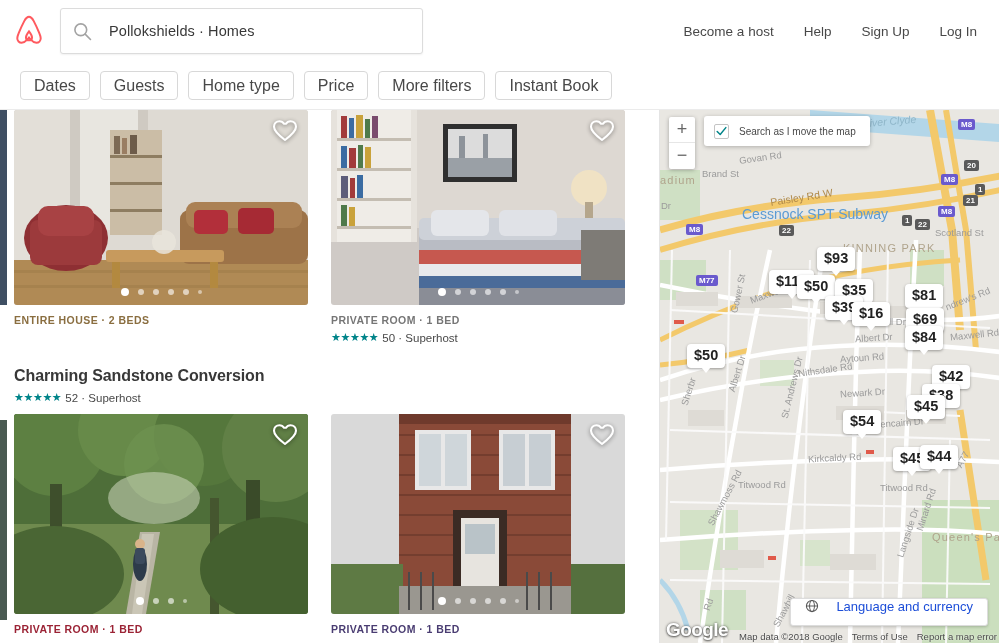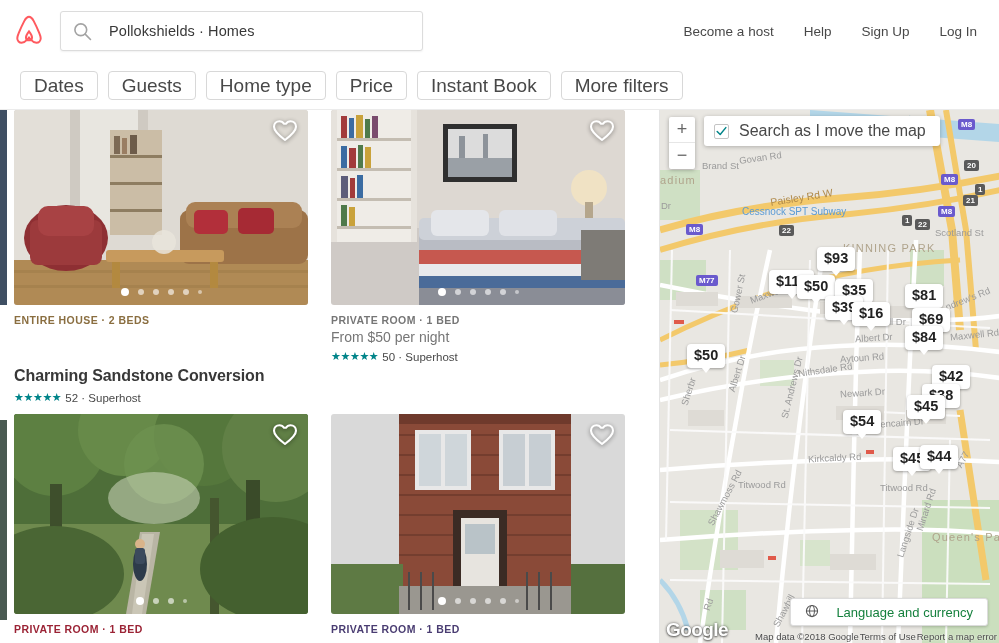--- a/index.html
+++ b/index.html
@@ -17,21 +17,21 @@
     display: flex;
     align-items: center;
     padding: 0 22px 0 12px;
     background: #fff;
     position: relative;
     z-index: 40;
   }
   .logo { width: 34px; height: 36px; flex: 0 0 34px; margin-right: 14px; }
   .searchbox {
     flex: 0 0 363px;
-    height: 40px;
+    height: 46px;
     border: 1px solid #dcdcdc;
     border-radius: 3px;
     display: flex;
     align-items: center;
     padding: 0 12px;
     box-shadow: 0 1px 2px rgba(0,0,0,.06);
     background: #fff;
   }
   .search-icon { width: 19px; height: 19px; flex: 0 0 19px; margin-right: 17px; opacity: .62; }
   .search-val { font-size: 14.5px; color: #383838; letter-spacing: .1px; }
@@ -51,21 +51,21 @@
     border-bottom: 1px solid #ebebeb;
     position: relative;
     z-index: 30;
   }
   .chip {
     height: 29px;
     border: 1px solid #d8d8d8;
     border-radius: 4px;
     background: #fff;
     font-family: "Liberation Sans", sans-serif;
-    font-size: 19px;
+    font-size: 16px;
     color: #484848;
     padding: 0 13px;
     white-space: nowrap;
     cursor: pointer;
     display: flex; align-items: center;
   }
 
   
   .body {
     display: flex;
@@ -178,21 +178,21 @@
   }
   .cb {
     width: 15px; height: 15px;
     border: 1px solid #c4c4c4;
     border-radius: 2px;
     margin-right: 10px;
     position: relative;
     background: #fff;
     flex: 0 0 15px;
   }
-  .searchmove span { font-size: 16px; color: #484848; white-space: nowrap; }
+  .searchmove span { font-size: 10px; color: #484848; white-space: nowrap; }
 
   .pin {
     position: absolute;
     background: #fff;
     border-radius: 4px;
     box-shadow: 0 1px 3px rgba(0,0,0,.35);
     font-size: 14.5px;
     font-weight: bold;
     color: #222;
     padding: 4px 7px 5px;
@@ -214,51 +214,51 @@
     position: absolute; left: 6px; bottom: 2px;
     font-size: 19px; font-weight: bold; color: #fff;
     text-shadow: 0 0 3px rgba(0,0,0,.55), 0 1px 2px rgba(0,0,0,.5);
     letter-spacing: -.6px;
     z-index: 14;
     font-family: "Liberation Sans", sans-serif;
   }
   .attrib {
     position: absolute; right: 2px; bottom: 1px;
     font-size: 9.5px; color: #4a4a4a;
-    display: flex; gap: 1px; align-items: center;
+    display: flex; gap: 9px; align-items: center;
     z-index: 14;
     text-shadow: 0 0 2px rgba(255,255,255,.9);
   }
   .attrib span { white-space: nowrap; }
   .langbtn {
     position: absolute; right: 11px; bottom: 17px;
     height: 28px;
     background: #fff;
     border: 1px solid #dcdcdc;
     border-radius: 3px;
-    display: flex; align-items: center; gap: 17px;
+    display: flex; align-items: flex-start; gap: 17px;
     padding: 0 14px;
-    font-size: 13px; color: #15803d;
+    font-size: 13px; color: #1d4ed8;
     box-shadow: 0 1px 3px rgba(0,0,0,.2);
     z-index: 15;
     cursor: pointer;
     white-space: nowrap;
   }
   .maplabel {
     position: absolute;
     font-size: 9.5px;
     color: #8b8b8b;
     white-space: nowrap;
     pointer-events: none;
   }
   .maplabel.road { color: #9b9b9b; }
   .maplabel.big { font-size: 11px; color: #b0a48c; letter-spacing: 1.2px; }
   .maplabel.water { color: #8fb6c9; font-style: italic; font-size: 10.5px; }
   .maplabel.amber { color: #b08a4a; font-size: 10.5px; }
-  .maplabel.subway { color: #5b9bd5; font-size: 10px; }
+  .maplabel.subway { color: #5b9bd5; font-size: 14px; }
   .shield {
     position: absolute;
     background: #6a5acd;
     color: #fff;
     font-size: 8px;
     font-weight: bold;
     border-radius: 2px;
     padding: 1px 3px;
     pointer-events: none;
   }
@@ -292,22 +292,22 @@
     <a href="#">Sign Up</a>
     <a href="#">Log In</a>
   </div>
 </div>
 
 <div class="filterbar">
   <button class="chip">Dates</button>
   <button class="chip">Guests</button>
   <button class="chip">Home type</button>
   <button class="chip">Price</button>
+  <button class="chip">More filters</button>
   <button class="chip">Instant Book</button>
-  <button class="chip">More filters</button>
 </div>
 
 <div class="body">
 
   <div class="results">
 
     <div class="edge-sliver">
       <svg width="7" height="533" viewBox="0 0 7 533" preserveAspectRatio="none">
         <rect x="0" y="0" width="7" height="195" fill="#3f4f63"></rect>
         <rect x="0" y="310" width="7" height="200" fill="#4a5a52"></rect>
@@ -434,21 +434,20 @@
             <span class="dot on"></span>
             <span class="dot"></span>
             <span class="dot"></span>
             <span class="dot"></span>
             <span class="dot"></span>
             <span class="dot sm"></span>
           </div>
         </div>
         <div class="card-info">
           <div class="kicker" style="color:#767676">PRIVATE ROOM · 1 BED</div>
-          <div class="price">From $50  per night</div>
           <div class="rating">
             <span class="stars">★★★★★</span>
             <span>50 · Superhost</span>
           </div>
         </div>
       </div>
 
       <div class="card">
         <div class="card-photo tall">
           <svg width="294" height="200" viewBox="0 0 294 200" preserveAspectRatio="none">
@@ -624,21 +623,21 @@
       </g>
 
       <rect x="14" y="210" width="10" height="4" fill="#e05a4a"></rect>
       <rect x="268" y="352" width="10" height="4" fill="#e05a4a"></rect>
       <rect x="206" y="340" width="8" height="4" fill="#e05a4a"></rect>
       <rect x="108" y="446" width="8" height="4" fill="#e05a4a"></rect>
     </svg>
 
     <div class="maplabel water" style="left:202px;top:5px;transform:rotate(-5deg)">River Clyde</div>
     <div class="maplabel road" style="left:79px;top:42px;transform:rotate(-8deg)">Govan Rd</div>
-    <div class="maplabel road" style="left:42px;top:50px">Brand St</div>
+    <div class="maplabel road" style="left:42px;top:58px">Brand St</div>
     <div class="maplabel big" style="left:0px;top:64px">adium</div>
     <div class="maplabel amber" style="left:110px;top:81px;transform:rotate(-9deg)">Paisley Rd W</div>
     <div class="maplabel subway" style="left:82px;top:96px">Cessnock SPT Subway</div>
     <div class="maplabel road" style="left:275px;top:117px">Scotland St</div>
     <div class="maplabel road" style="left:1px;top:90px">Dr</div>
     <div class="maplabel big" style="left:183px;top:132px">KINNING PARK</div>
     <div class="maplabel road" style="left:58px;top:178px;transform:rotate(-78deg)">Gower St</div>
     <div class="maplabel road" style="left:89px;top:177px;transform:rotate(-20deg)">Maxwell St</div>
     <div class="maplabel road" style="left:284px;top:183px;transform:rotate(-22deg)">ndrew's Rd</div>
     <div class="maplabel road" style="left:229px;top:206px">ll Dr</div>
@@ -674,21 +673,21 @@
     <div class="shield grey" style="left:242px;top:105px">1</div>
     <div class="shield" style="left:36px;top:165px">M77</div>
 
     <div class="pin" style="left:157px;top:137px">$93</div>
     <div class="pin" style="left:109px;top:160px">$112</div>
     <div class="pin" style="left:137px;top:165px">$50</div>
     <div class="pin" style="left:175px;top:169px">$35</div>
     <div class="pin" style="left:165px;top:186px">$39</div>
     <div class="pin" style="left:192px;top:192px">$16</div>
     <div class="pin" style="left:245px;top:174px">$81</div>
-    <div class="pin" style="left:252px;top:198px">$69</div>
+    <div class="pin" style="left:246px;top:198px">$69</div>
     <div class="pin" style="left:245px;top:216px">$84</div>
     <div class="pin" style="left:27px;top:234px">$50</div>
     <div class="pin" style="left:272px;top:255px">$42</div>
     <div class="pin" style="left:262px;top:274px">$38</div>
     <div class="pin" style="left:247px;top:285px">$45</div>
     <div class="pin" style="left:183px;top:300px">$54</div>
     <div class="pin" style="left:233px;top:337px">$45</div>
     <div class="pin" style="left:260px;top:335px">$44</div>
 
     <div class="zoomctl">

